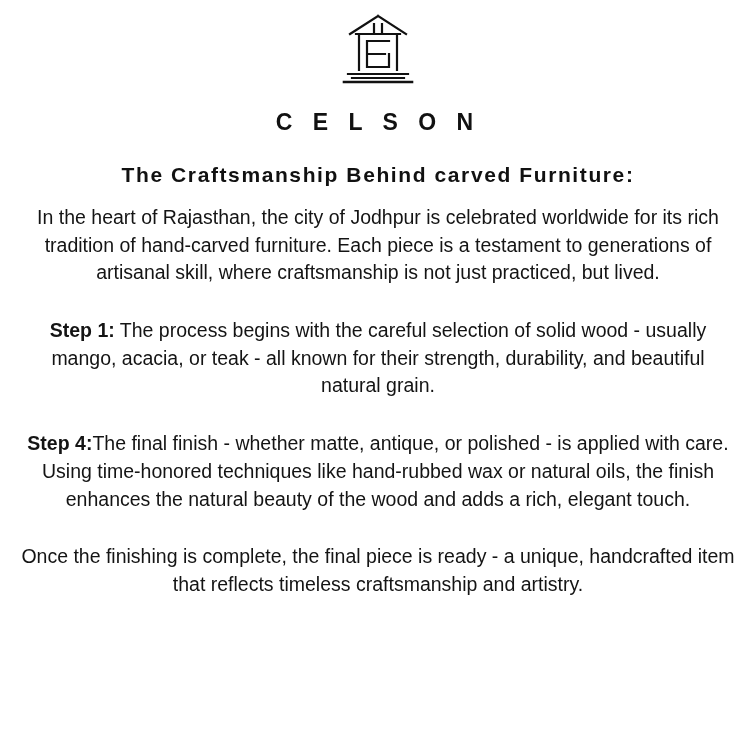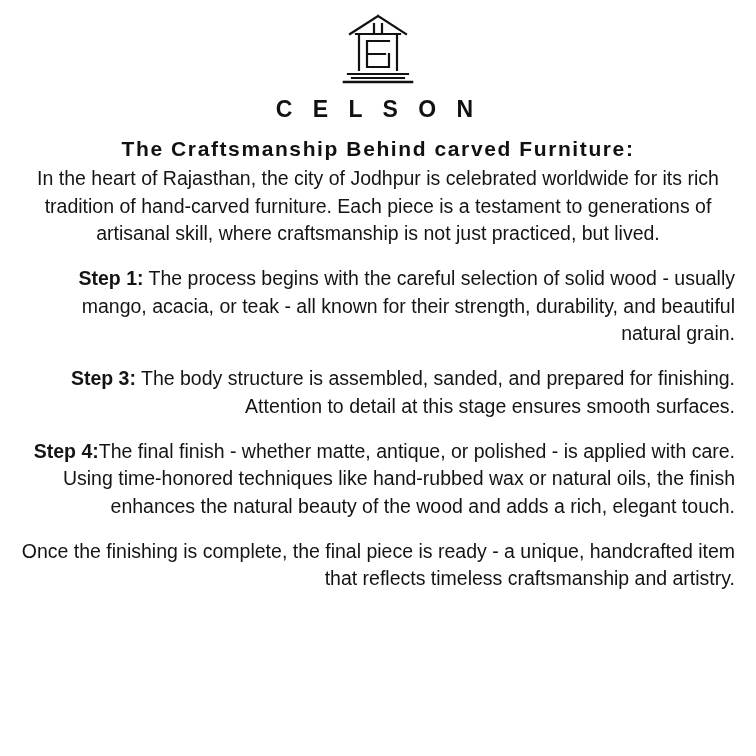--- a/index.html
+++ b/index.html
@@ -15,20 +15,21 @@
     overflow: hidden;
   }
   .page {
     width: 756px;
     height: 756px;
     box-sizing: border-box;
     padding: 10px 18px 8px 18px;
     display: flex;
     flex-direction: column;
     align-items: center;
+    gap: 13px;
   }
   .logo-mark {
     width: 96px;
     height: 76px;
     display: flex;
     align-items: center;
     justify-content: center;
     margin-top: 2px;
   }
   .brand-name {
@@ -50,21 +51,20 @@
   .body-block {
     width: 714px;
     text-align: center;
     font-size: 19.5px;
     line-height: 1.42;
     color: #141414;
     margin-top: 4px;
   }
   .body-block + .body-block {
     margin-top: 17px;
-    text-align: right;
   }
   .tight {
     margin-top: 4px;
   }
   .step-label {
     font-weight: bold;
   }
 </style>
 </head>
 <body>
@@ -92,23 +92,20 @@
 
   <div class="body-block">
     <span>In the heart of Rajasthan, the city of Jodhpur is celebrated worldwide for its rich tradition of hand-carved furniture. Each piece is a testament to generations of artisanal skill, where craftsmanship is not just practiced, but lived.</span>
   </div>
 
   <div class="body-block">
     <span class="step-label">Step 1:</span><span> The process begins with the careful selection of solid wood - usually mango, acacia, or teak - all known for their strength, durability, and beautiful natural grain.</span>
   </div>
 
 
-  <div class="body-block tight">
-    <span class="step-label">Step 3:</span><span> The body structure is assembled, sanded, and prepared for finishing. Attention to detail at this stage ensures smooth surfaces.</span>
-  </div>
 
   <div class="body-block">
     <span class="step-label">Step 4:</span><span>The final finish - whether matte, antique, or polished - is applied with care. Using time-honored techniques like hand-rubbed wax or natural oils, the finish enhances the natural beauty of the wood and adds a rich, elegant touch.</span>
   </div>
 
   <div class="body-block tight">
     <span>Once the finishing is complete, the final piece is ready - a unique, handcrafted item that reflects timeless craftsmanship and artistry.</span>
   </div>
 
 </div>

